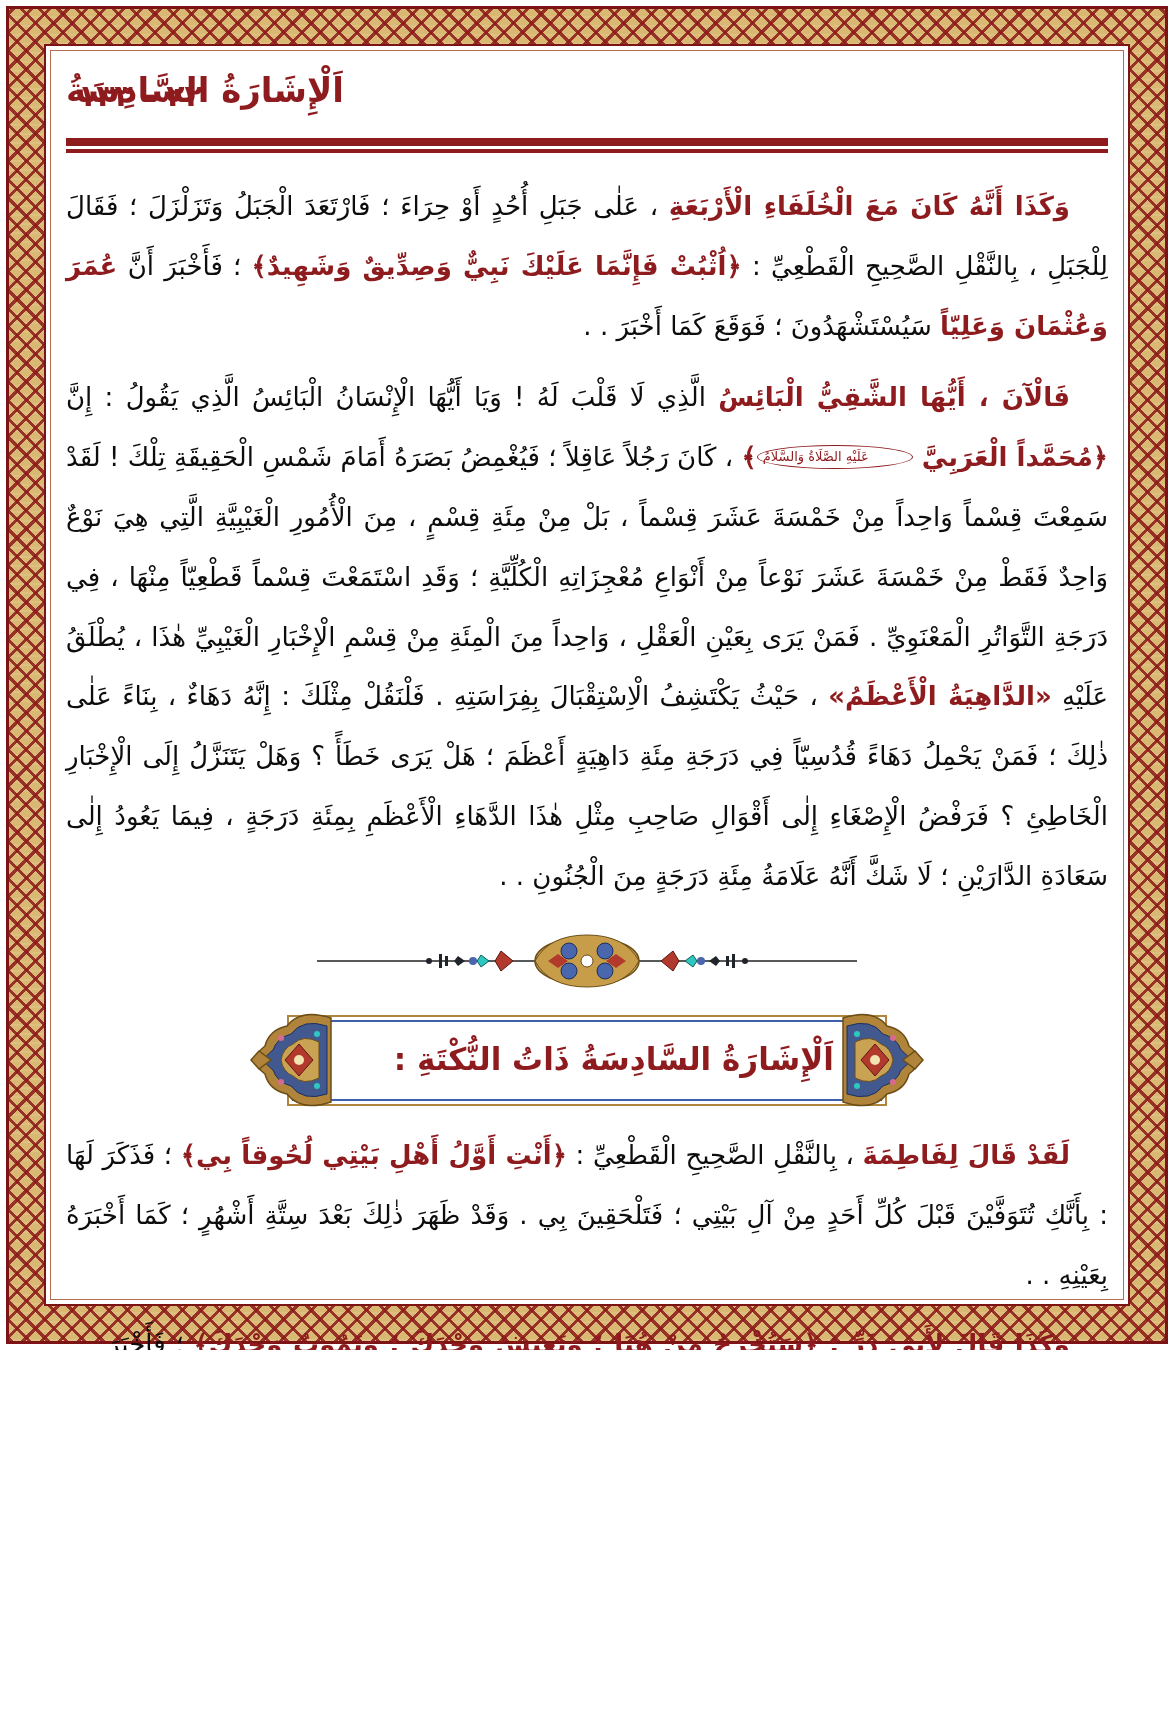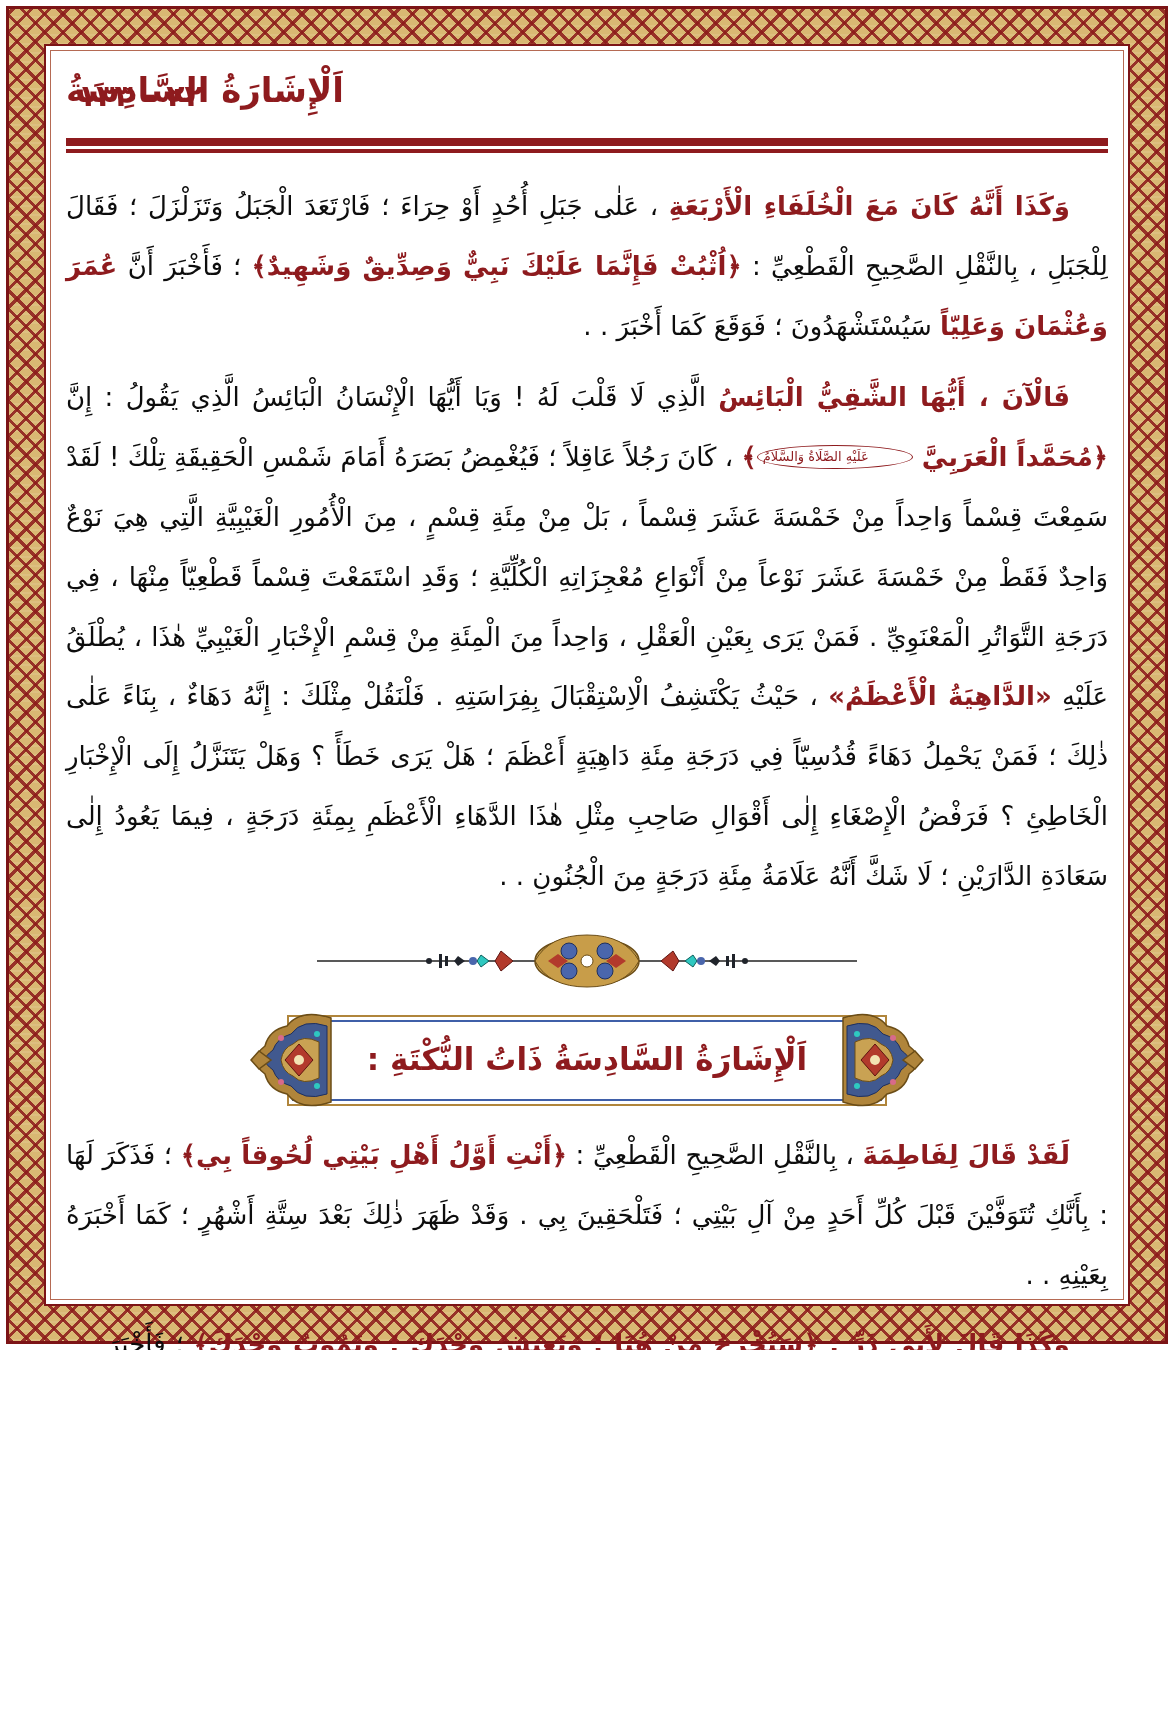--- a/index.html
+++ b/index.html
@@ -89,21 +89,21 @@
   
   .heading-wrap { position:relative; width:600px; margin:26px auto 0; }
   .heading-outer {
     border:2px solid var(--gold);
     padding:3px;
     background:#fff;
   }
   .heading-box {
     border:2px solid var(--blue-accent);
     padding:16px 46px 18px;
-    text-align:center;
+    text-align:right;
     background:#fff;
   }
   .heading-text {
     color:var(--accent-red); font-weight:bold; font-size:31px;
     line-height:1.4; white-space:nowrap;
   }
   .medallion {
     position:absolute; top:50%; width:86px; height:112px;
     transform:translateY(-50%);
   }

